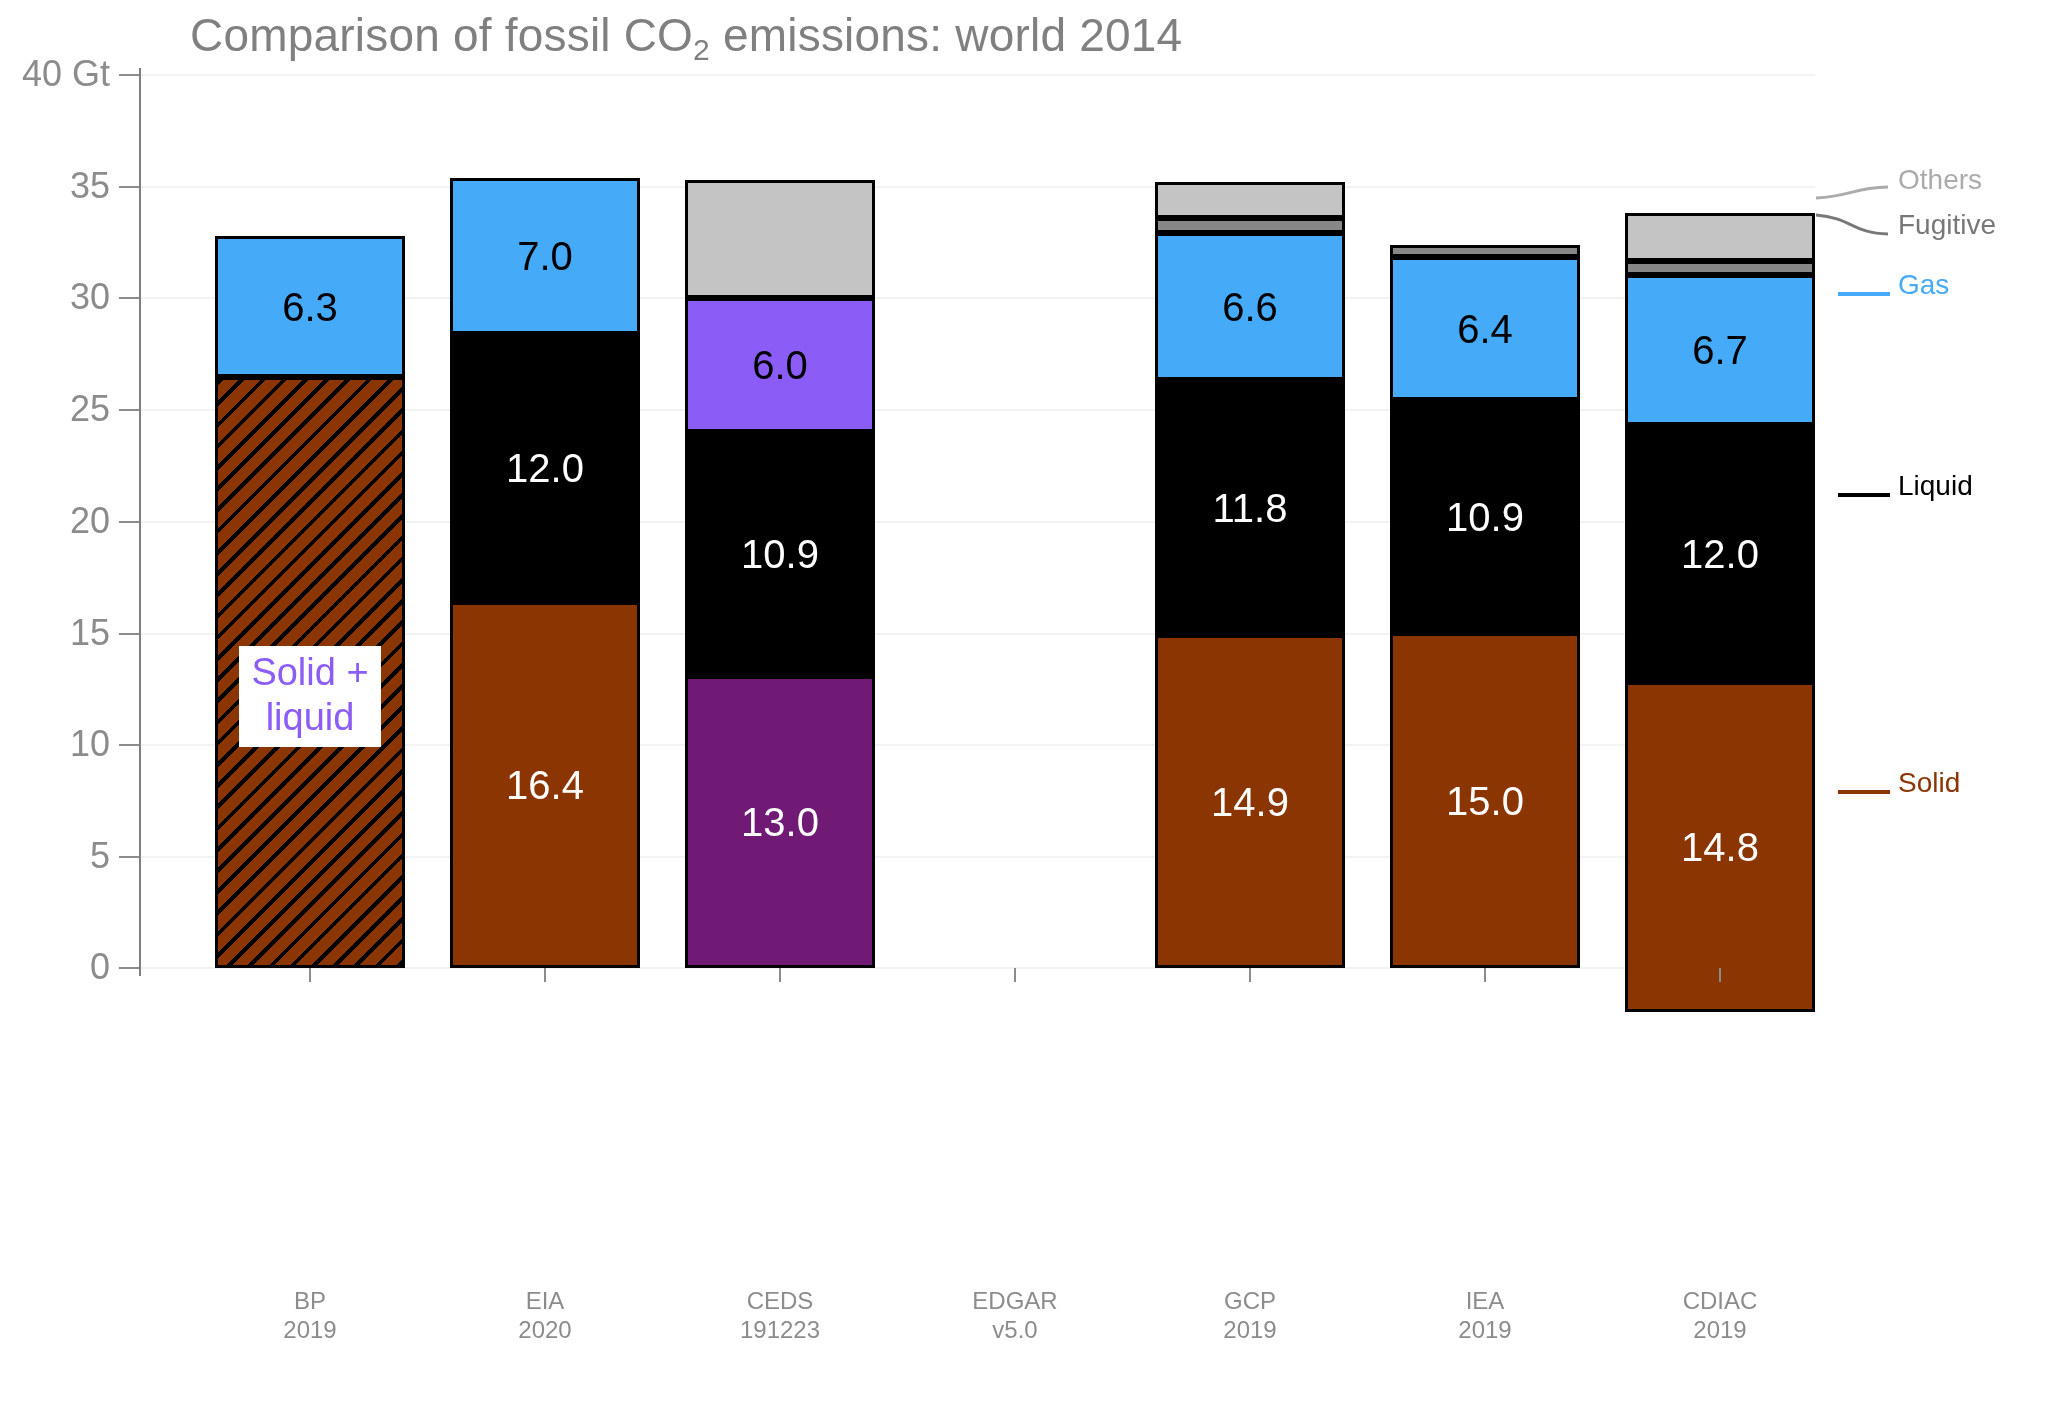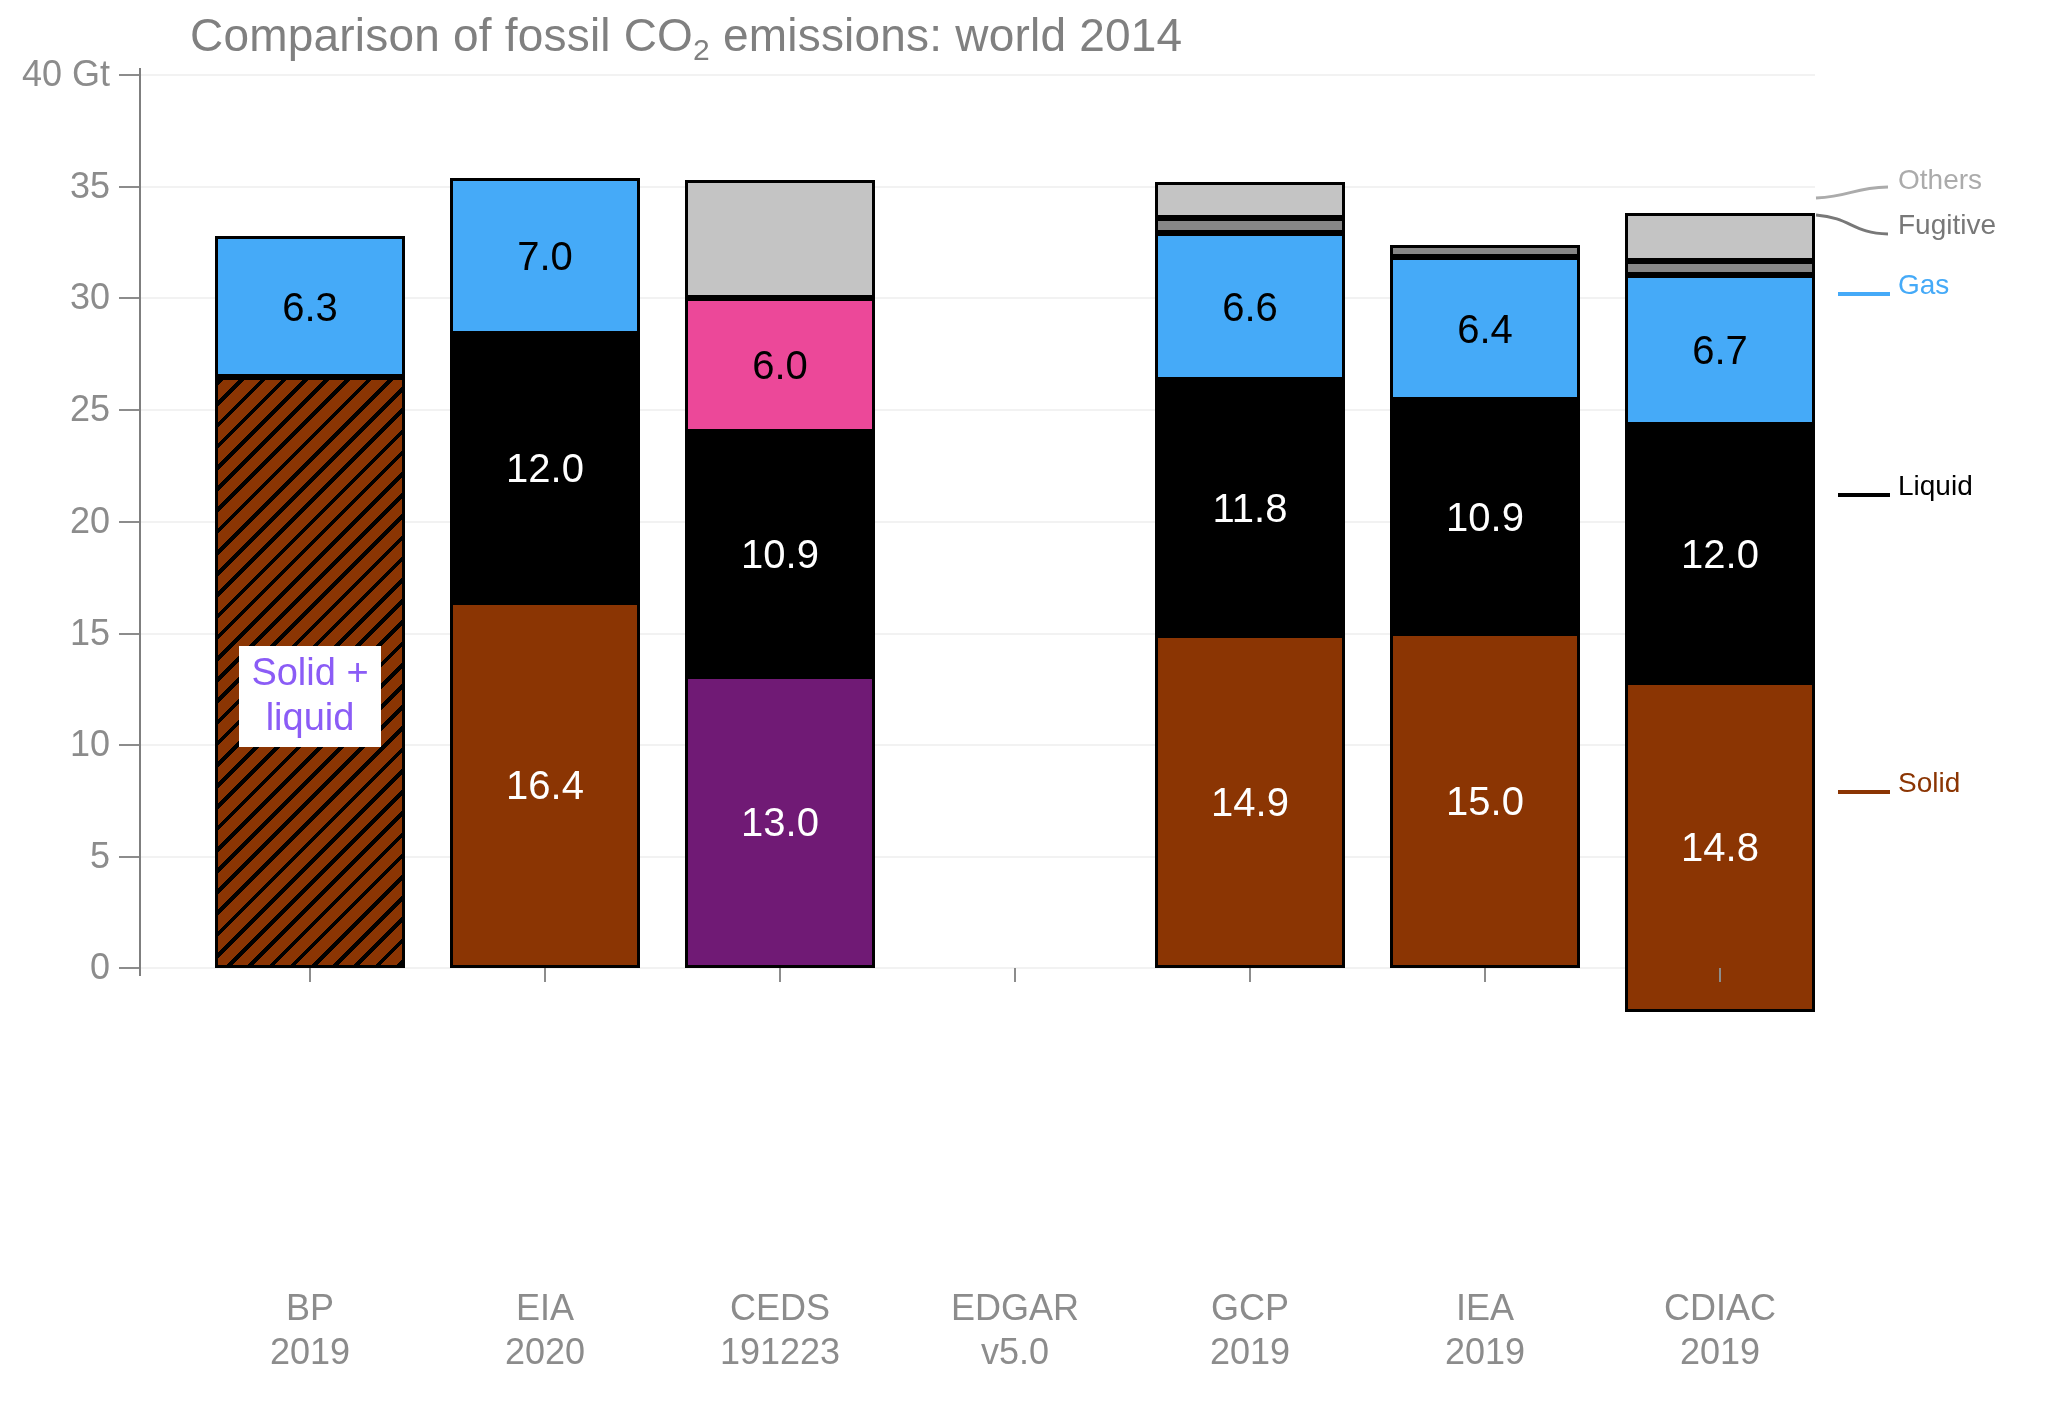--- a/index.html
+++ b/index.html
@@ -22,21 +22,21 @@
   .tick{position:absolute;left:119px;width:20px;height:2px;background:#8c8c8c;}
   .ytlabel{
     position:absolute;right:1950px;width:120px;text-align:right;
     font-size:36px;color:#8c8c8c;
   }
   .ytlabel{left:-10px;width:120px;}
 
   .xtick{position:absolute;width:2px;height:14px;background:#8c8c8c;}
   .xlabel{
     position:absolute;width:260px;text-align:center;
-    font-size:36px;color:#8c8c8c;line-height:1.22;
+    font-size:24px;color:#8c8c8c;line-height:1.22;
   }
 
   .bar{position:absolute;}
   .seg{
     position:absolute;left:0;width:100%;
     box-sizing:border-box;border:3px solid #000000;
     display:flex;align-items:center;justify-content:center;
   }
   .seg-label{font-size:40px;line-height:1;}
   .lbl-dark{color:#ffffff;}
@@ -123,21 +123,21 @@
     <div class="seg" style="top:156px;height:268px;background:#000000;">
       <span class="seg-label lbl-dark">12.0</span>
     </div>
     <div class="seg" style="top:424px;height:366px;background:#8B3503;">
       <span class="seg-label lbl-dark">16.4</span>
     </div>
   </div>
 
   <div class="bar" style="left:685px;width:190px;top:180px;height:788px;">
     <div class="seg" style="top:0px;height:118px;background:#C4C4C4;"></div>
-    <div class="seg" style="top:118px;height:134px;background:#ec4899;">
+    <div class="seg" style="top:118px;height:134px;background:#8b5cf6;">
       <span class="seg-label lbl-black">6.0</span>
     </div>
     <div class="seg" style="top:252px;height:244px;background:#000000;">
       <span class="seg-label lbl-dark">10.9</span>
     </div>
     <div class="seg" style="top:496px;height:292px;background:#701a75;">
       <span class="seg-label lbl-dark">13.0</span>
     </div>
   </div>
 

